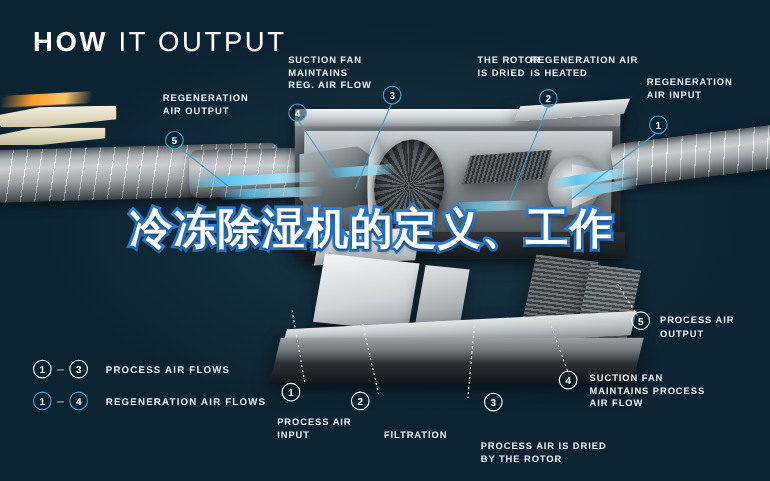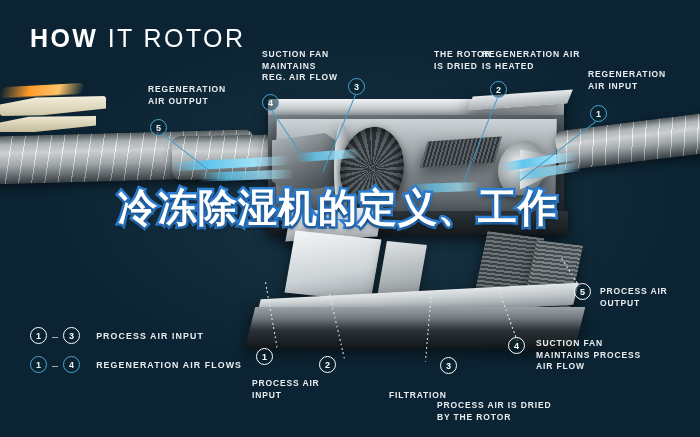--- a/index.html
+++ b/index.html
@@ -193,21 +193,21 @@
   #cn1{top:181px;}
   #cn2{top:225px;}
 </style>
 </head>
 <body>
 
 <div id="stage">
 
   <div class="howit">
     <b>HOW</b>
-    <span>IT ROTOR</span>
+    <span>IT OUTPUT</span>
   </div>
 
   <div class="machine">
     <div class="duct" id="duct-left"></div>
     <div class="duct" id="duct-left2"></div>
     <div class="box" id="cab-top"></div>
     <div class="box" id="cab-top-r"></div>
     <div class="box" id="cab-body"></div>
     <div class="box" id="cab-inner"></div>
     <div class="box" id="intake"></div>
@@ -256,40 +256,40 @@
   <div class="lbl" style="left:588px;top:69px;width:104px;">REGENERATION<br>AIR INPUT</div>
   <div class="ldr solid" style="left:596px;top:122px;width:96px;transform:rotate(142deg);"></div>
   <div class="mk blue" style="left:590px;top:105px;">1</div>
 
   <div class="ldr dot" style="left:266px;top:282px;width:68px;transform:rotate(80deg);"></div>
   <div class="mk" style="left:256px;top:348px;">1</div>
   <div class="lbl" style="left:252px;top:378px;width:96px;">PROCESS AIR<br>INPUT</div>
 
   <div class="ldr dot" style="left:330px;top:294px;width:66px;transform:rotate(77deg);"></div>
   <div class="mk" style="left:319px;top:356px;">2</div>
-  <div class="lbl" style="left:349px;top:390px;width:90px;margin-left:40px;">FILTRATION</div>
+  <div class="lbl" style="left:349px;top:390px;width:90px;">FILTRATION</div>
 
   <div class="ldr dot" style="left:432px;top:292px;width:70px;transform:rotate(95deg);"></div>
   <div class="mk" style="left:440px;top:357px;">3</div>
   <div class="lbl" style="left:437px;top:400px;width:150px;">PROCESS AIR IS DRIED<br>BY THE ROTOR</div>
 
   <div class="ldr dot" style="left:500px;top:292px;width:52px;transform:rotate(70deg);"></div>
   <div class="mk" style="left:508px;top:337px;">4</div>
   <div class="lbl" style="left:536px;top:338px;width:150px;">SUCTION FAN<br>MAINTAINS PROCESS<br>AIR FLOW</div>
 
   <div class="ldr dot" style="left:562px;top:258px;width:36px;transform:rotate(58deg);"></div>
   <div class="mk" style="left:574px;top:283px;">5</div>
   <div class="lbl" style="left:600px;top:286px;width:96px;">PROCESS AIR<br>OUTPUT</div>
 
 
   <div class="legend-row" style="left:30px;top:327px;">
     <div class="mk">1</div>
     <div class="dash">–</div>
     <div class="mk">3</div>
-    <div class="legend-text">PROCESS AIR INPUT</div>
+    <div class="legend-text">PROCESS AIR FLOWS</div>
   </div>
 
   <div class="legend-row" style="left:30px;top:356px;">
     <div class="mk blue">1</div>
     <div class="dash">–</div>
     <div class="mk blue">4</div>
     <div class="legend-text">REGENERATION AIR FLOWS</div>
   </div>
 
   <div class="cn" id="cn1">冷冻除湿机的定义、工作</div>

